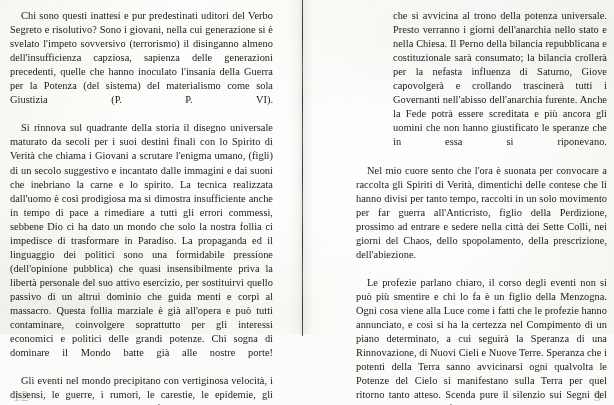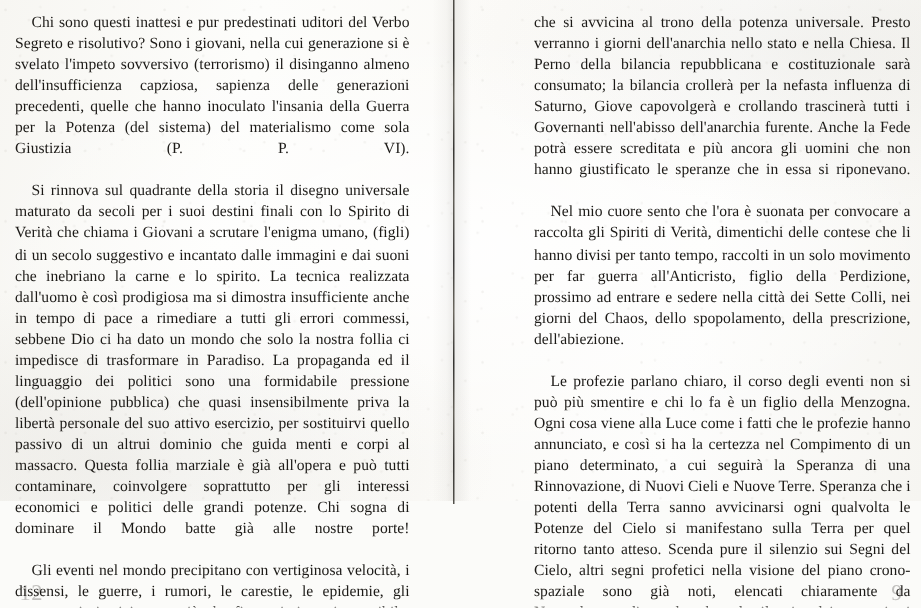--- a/index.html
+++ b/index.html
@@ -86,21 +86,21 @@
   #left-page-column  { left: 10px;  width: 263px; }
   #right-page-column { left: 356px; width: 251px; }
 
   .para {
     margin: 0;
     text-indent: 11px;
     text-align: justify;
     text-justify: inter-word;
   }
   .para.first-para { text-indent: 11px; }
-  .para.no-indent  { text-indent: 0; }
+  .para.no-indent  { text-indent: 0; margin-left: 37px; }
 
   
   .para::after {
     content: "";
     display: inline-block;
     width: 100%;
   }
 
   .folio {
     position: absolute;

